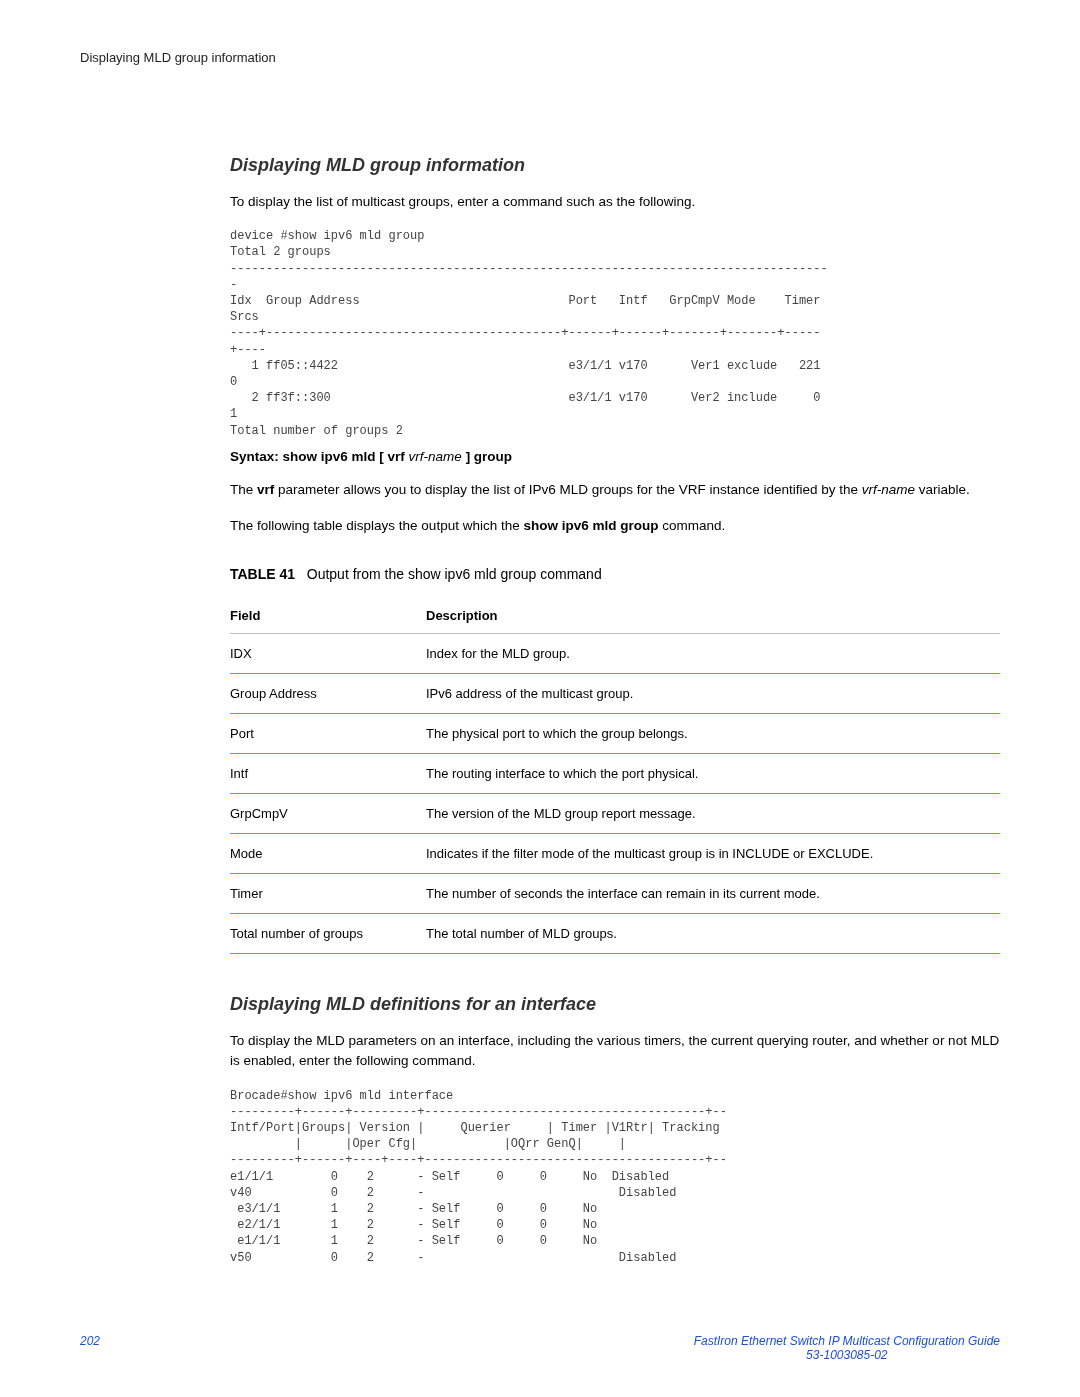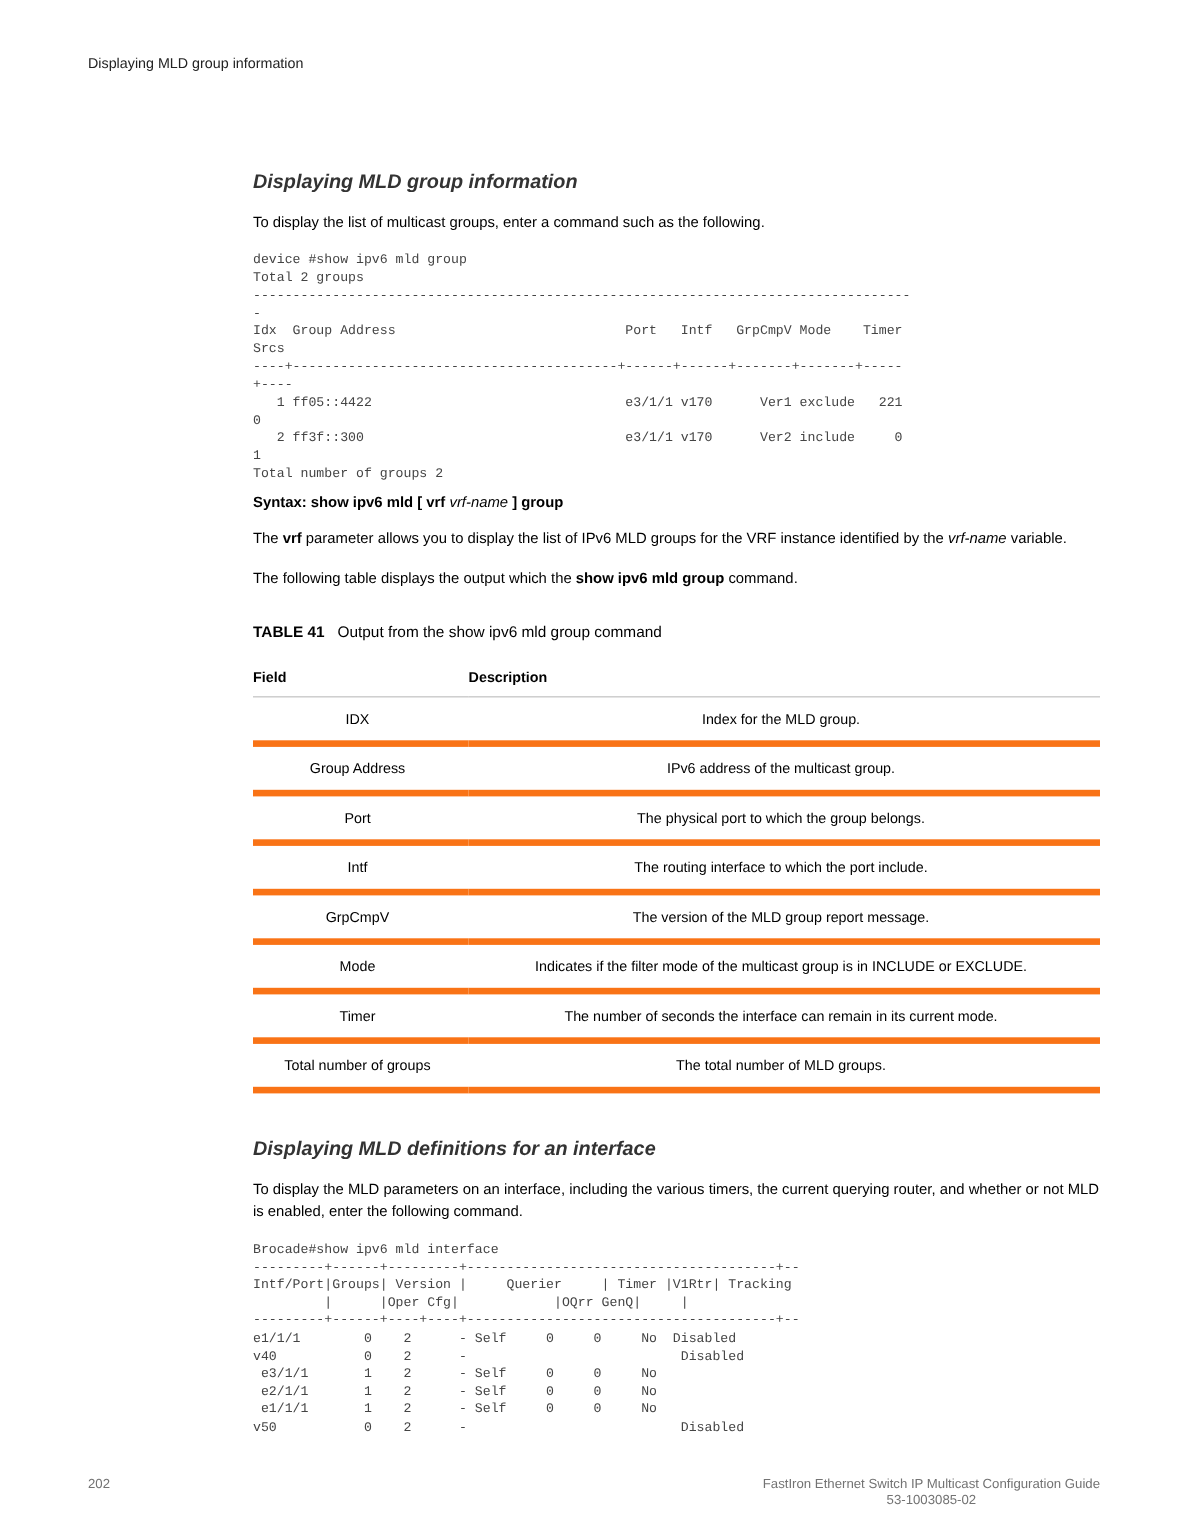--- a/index.html
+++ b/index.html
@@ -58,30 +58,31 @@
     width: 100%;
     font-size: 13px;
   }
   table.output-table th {
     text-align: left;
     font-weight: bold;
     padding: 10px 6px 10px 0;
     border-bottom: 1px solid #bbb;
   }
   table.output-table td {
-    text-align: center;
+    text-align: left;
     padding: 12px 6px 12px 0;
-    border-bottom: 6px solid #f97316;
+    border-bottom: 1px solid #f97316;
     vertical-align: top;
   }
   table.output-table td.field-col { width: 190px; }
   .footer {
-    margin-top: 36px;
+    margin-top: 68px;
     font-size: 12px;
-    color: #737373;
+    font-style: italic;
+    color: #1d4ed8;
   }
   .footer .left { float: left; }
   .footer .right { float: right; text-align: center; }
   .footer::after { content: ""; display: block; clear: both; }
   .content-col {
     margin-left: 150px;
   }
   .inline-bold { font-weight: bold; }
 </style>
 </head>
@@ -146,21 +147,21 @@
         <tr>
           <td class="field-col">Group Address</td>
           <td>IPv6 address of the multicast group.</td>
         </tr>
         <tr>
           <td class="field-col">Port</td>
           <td>The physical port to which the group belongs.</td>
         </tr>
         <tr>
           <td class="field-col">Intf</td>
-          <td>The routing interface to which the port include.</td>
+          <td>The routing interface to which the port physical.</td>
         </tr>
         <tr>
           <td class="field-col">GrpCmpV</td>
           <td>The version of the MLD group report message.</td>
         </tr>
         <tr>
           <td class="field-col">Mode</td>
           <td>Indicates if the filter mode of the multicast group is in INCLUDE or EXCLUDE.</td>
         </tr>
         <tr>

